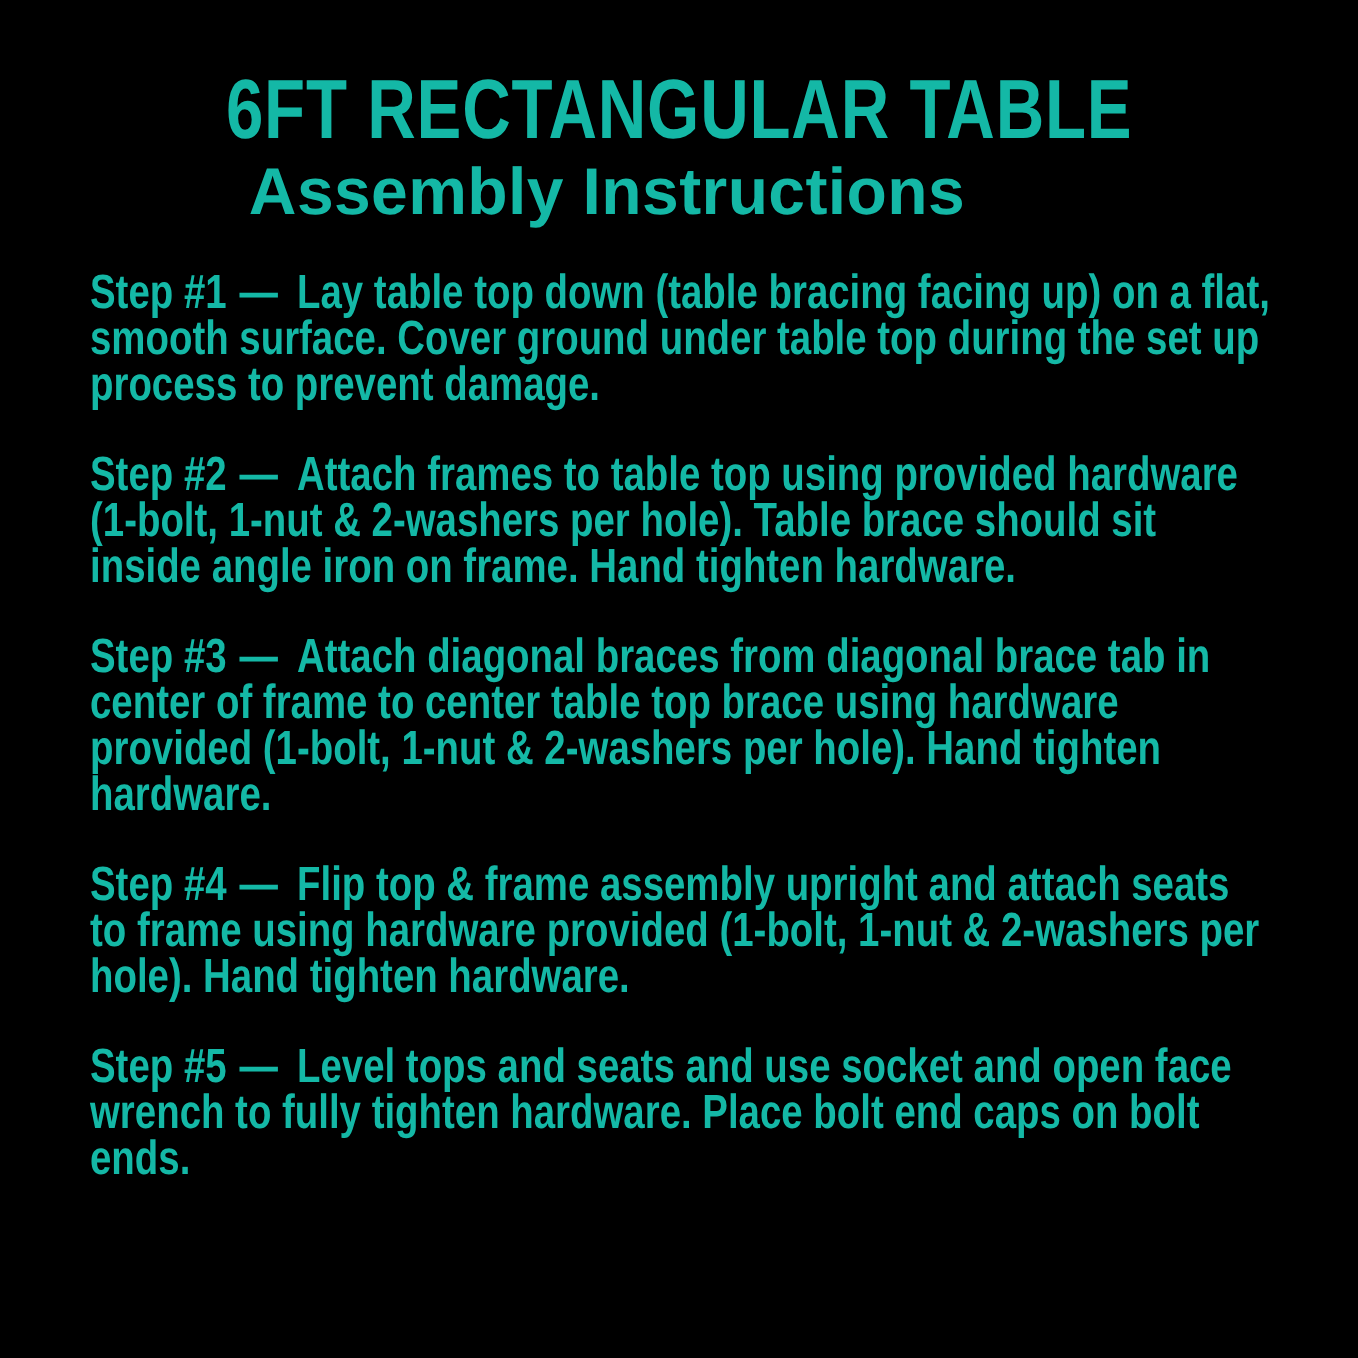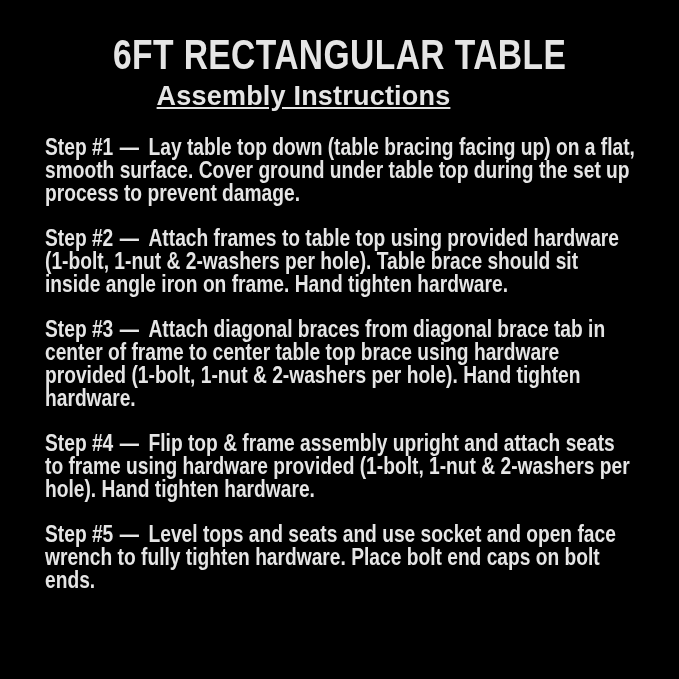--- a/index.html
+++ b/index.html
@@ -8,21 +8,21 @@
     background: #000;
   }
   .canvas {
     position: relative;
     width: 679px;
     height: 679px;
     background: #000000;
     overflow: hidden;
     font-family: "Liberation Sans", sans-serif;
     font-weight: bold;
-    color: #e5e5e5;
+    color: #14b8a6;
     -webkit-font-smoothing: antialiased;
   }
   
   .header {
     padding-top: 33px;
   }
   .title-wrap {
     width: 849px;               
     transform: scaleX(0.8);
     transform-origin: 0 0;
@@ -30,25 +30,24 @@
   }
   .title {
     font-size: 42px;
     line-height: 44px;
     letter-spacing: 0.5px;
     white-space: nowrap;
   }
   .subtitle {
     width: 607px;
     text-align: center;
-    font-size: 27px;
+    font-size: 33px;
     line-height: 30px;
     margin-top: 4px;
     letter-spacing: 0.2px;
-    text-decoration: underline;
   }
   
   .steps {
     width: 740px;               
     transform: scaleX(0.8);
     transform-origin: 0 0;
     margin: 24px 0 0 45px;
   }
   .step {
     font-size: 24px;

